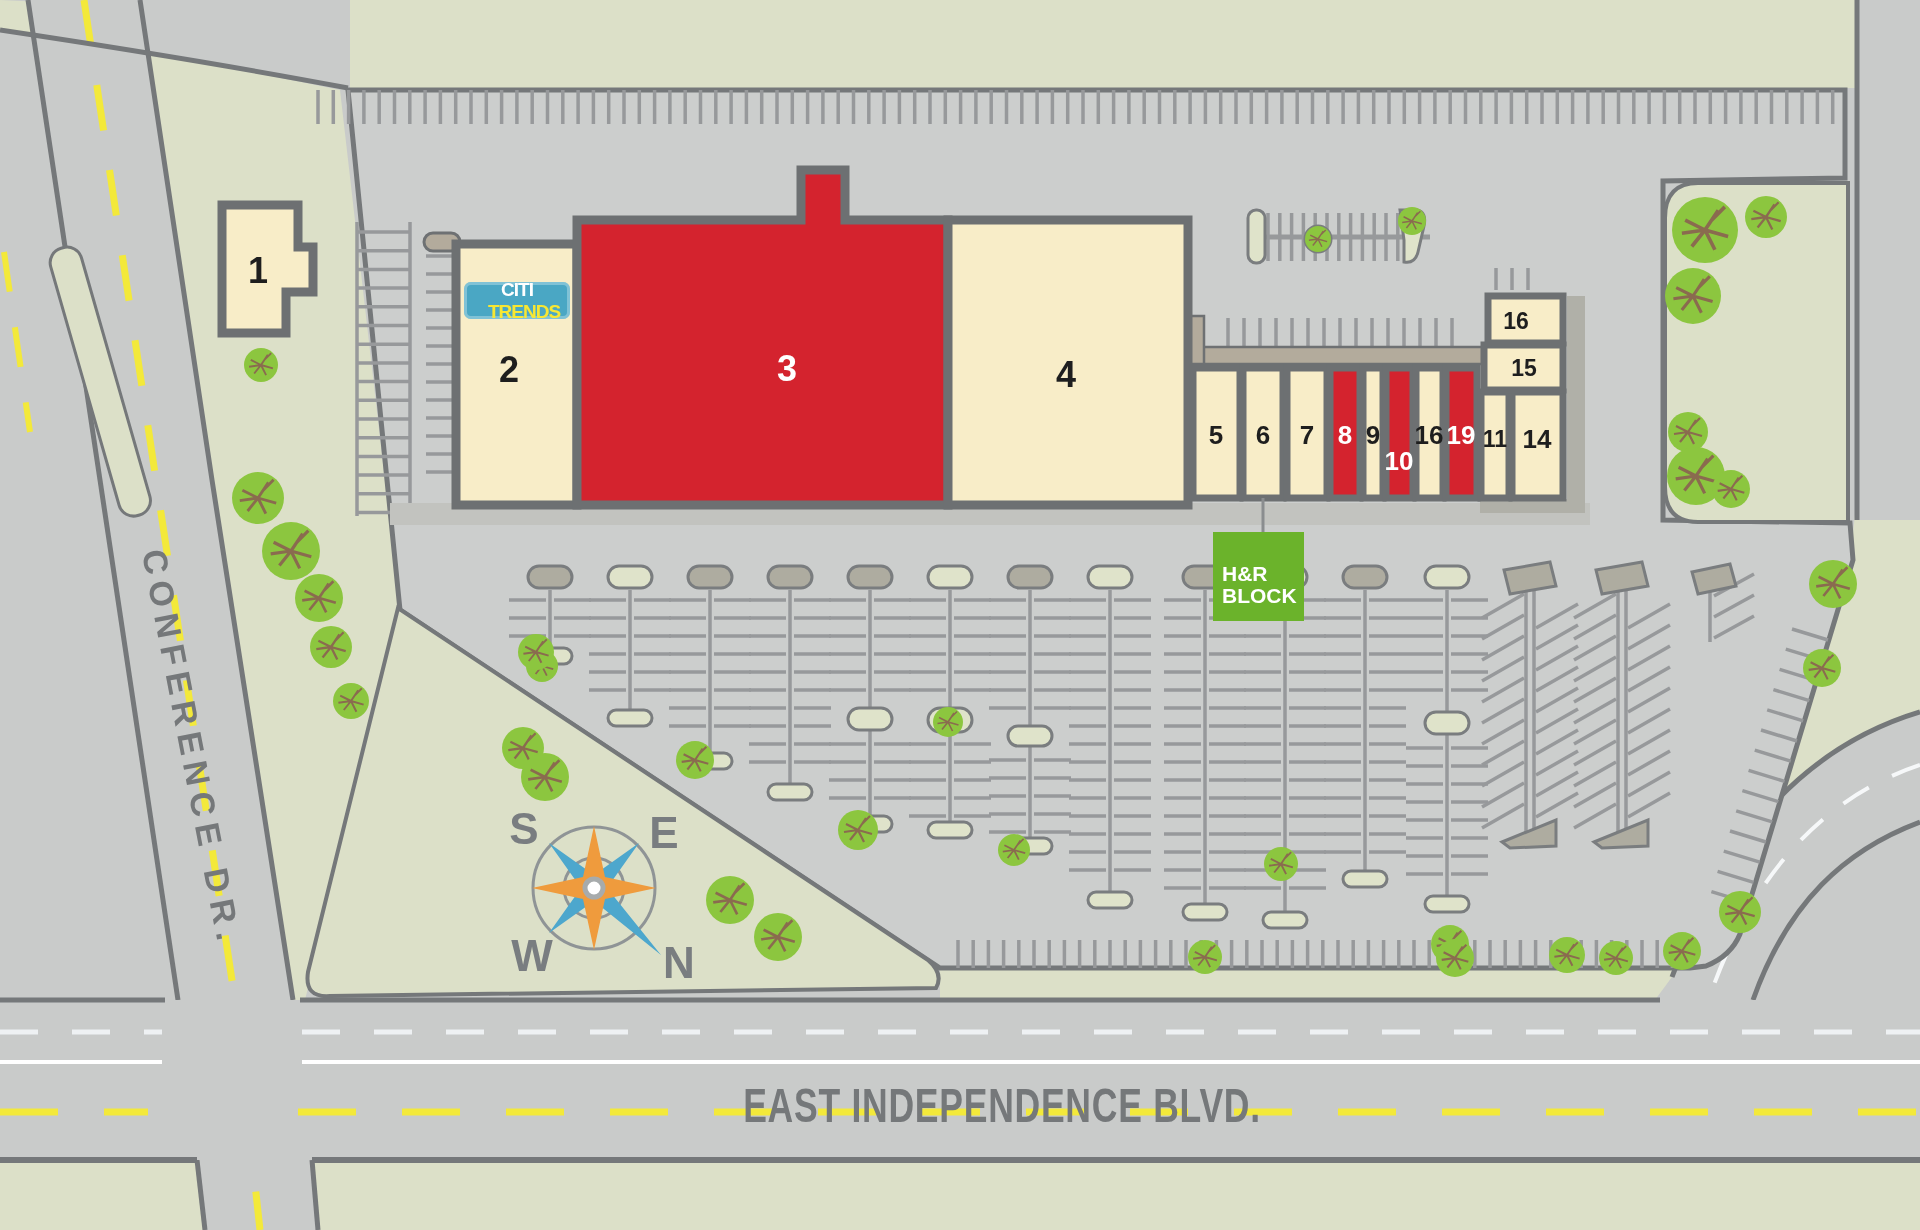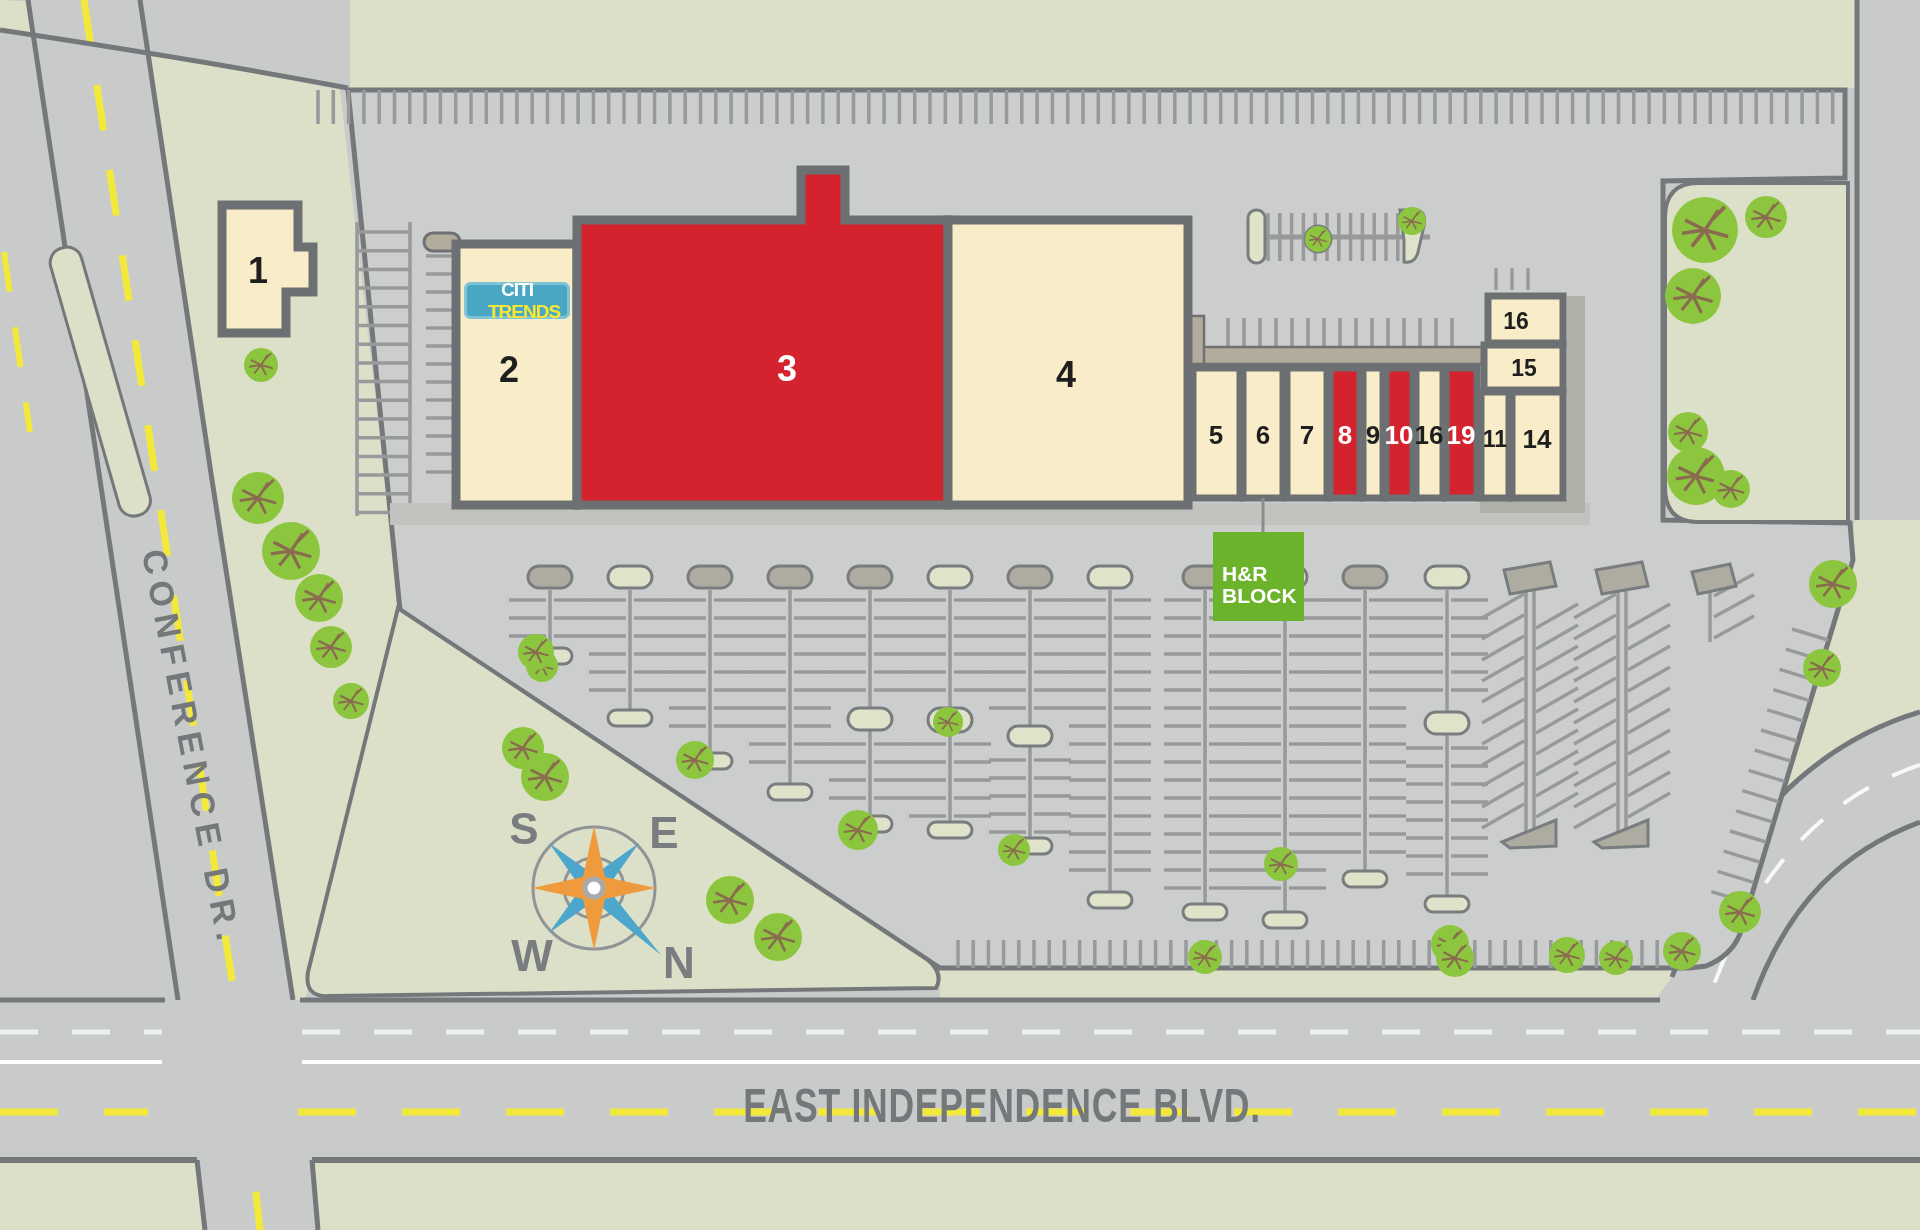--- a/index.html
+++ b/index.html
@@ -841,21 +841,21 @@
 
 <div class="map-label lbl-big" style="left:258px;top:271px">1</div>
 <div class="map-label lbl-big" style="left:509px;top:370px">2</div>
 <div class="map-label lbl-big lbl-white" style="left:787px;top:369px">3</div>
 <div class="map-label lbl-big" style="left:1066px;top:375px">4</div>
 <div class="map-label lbl-unit" style="left:1216px;top:435px">5</div>
 <div class="map-label lbl-unit" style="left:1263px;top:435px">6</div>
 <div class="map-label lbl-unit" style="left:1307px;top:435px">7</div>
 <div class="map-label lbl-unit lbl-white" style="left:1345px;top:435px">8</div>
 <div class="map-label lbl-unit" style="left:1373px;top:435px">9</div>
-<div class="map-label lbl-unit lbl-white" style="left:1399px;top:435px">10</div>
+<div class="map-label lbl-unit lbl-white" style="left:1399px;top:461px">10</div>
 <div class="map-label lbl-unit" style="left:1429px;top:435px">16</div>
 <div class="map-label lbl-unit lbl-white" style="left:1461px;top:435px">19</div>
 <div class="map-label lbl-sm" style="left:1495px;top:439px">11</div>
 <div class="map-label lbl-unit" style="left:1537px;top:439px">14</div>
 <div class="map-label lbl-sm" style="left:1524px;top:368px">15</div>
 <div class="map-label lbl-sm" style="left:1516px;top:321px">16</div>
 
 <div id="citi-logo">
   <span class="p1">CITI</span>
   <span class="p2">TRENDS</span>

